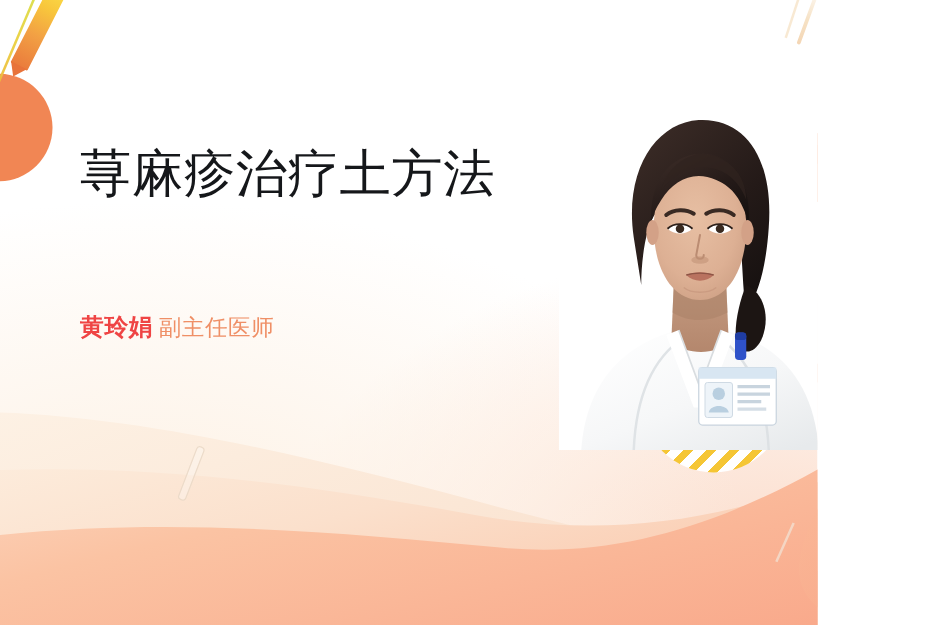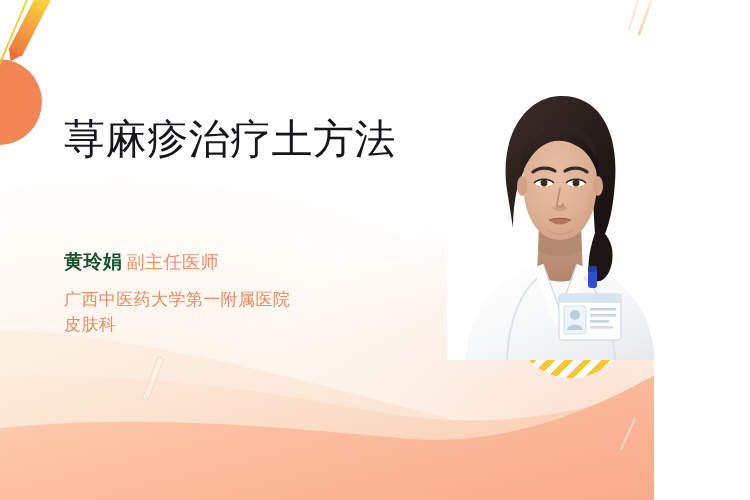--- a/index.html
+++ b/index.html
@@ -6,21 +6,21 @@
     margin: 0;
     padding: 0;
     background: #ffffff;
   }
   #poster {
     position: relative;
     width: 654px;
     height: 500px;
     overflow: hidden;
     background: #ffffff;
-    font-family: Liberation Serif, serif;
+    font-family: Liberation Sans, sans-serif;
   }
 
   
   .bg-base {
     position: absolute;
     inset: 0;
     background:
       radial-gradient(120% 90% at 18% 88%, #fdf0e2 0%, rgba(253,240,226,0) 62%),
       radial-gradient(90% 80% at 95% 95%, #fbd9c6 0%, rgba(251,217,198,0) 70%),
       #ffffff;
@@ -187,21 +187,21 @@
   }
   .doctor-line {
     position: absolute;
     left: 64px;
     top: 249px;
     white-space: nowrap;
   }
   .doctor-name {
     font-size: 19px;
     font-weight: bold;
-    color: #14532d;
+    color: #ef4444;
     letter-spacing: .5px;
   }
   .doctor-title {
     font-size: 18px;
     font-weight: 400;
     color: #ef8f66;
     letter-spacing: .5px;
   }
   .affiliation {
     position: absolute;
@@ -359,18 +359,14 @@
     </g>
   </svg>
 
   <div class="title">荨麻疹治疗土方法</div>
 
   <div class="doctor-line">
     <span class="doctor-name">黄玲娟</span>
     <span class="doctor-title">副主任医师</span>
   </div>
 
-  <div class="affiliation">
-    <div>广西中医药大学第一附属医院</div>
-    <div>皮肤科</div>
-  </div>
 
 </div>
 
 </body></html>

